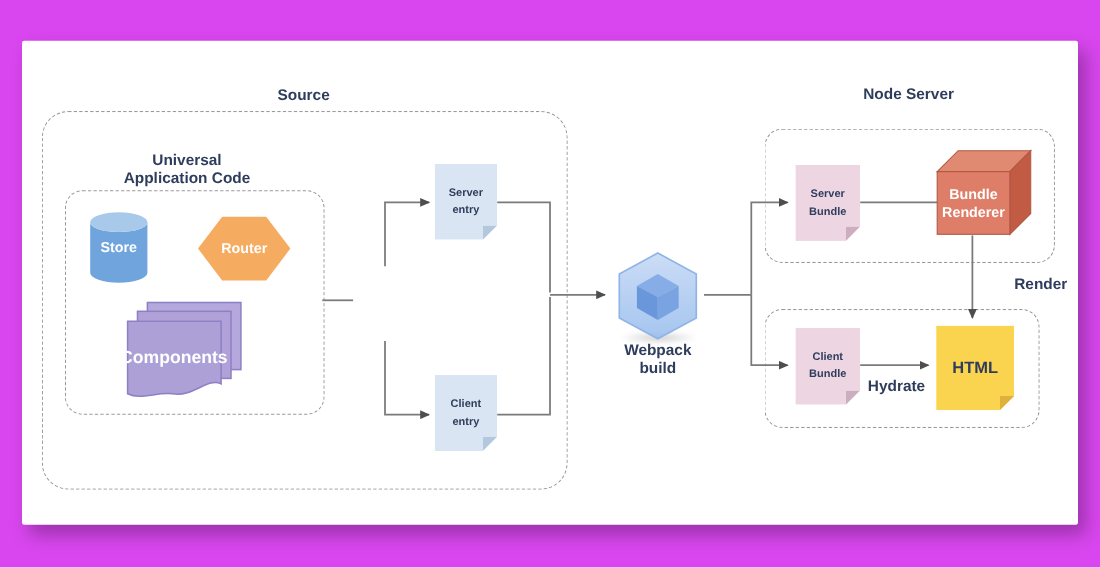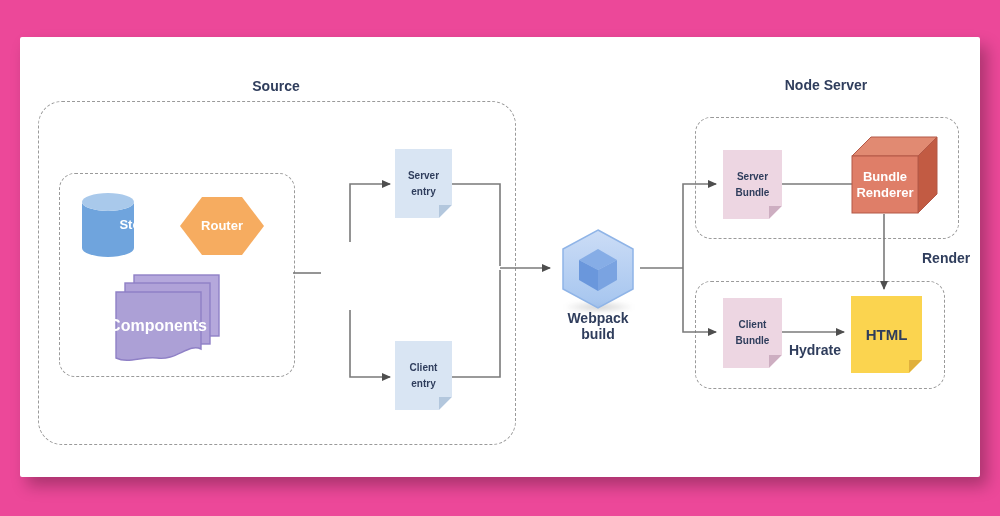--- a/index.html
+++ b/index.html
@@ -1,17 +1,17 @@
 <!DOCTYPE html>
 <html><head>
 <meta charset="utf-8">
 <style>
   html,body{margin:0;padding:0;}
   body{font-family:"Liberation Sans",sans-serif;}
-  .stage{position:relative;width:1000px;height:516px;background:#ec4899;overflow:hidden;}
+  .stage{position:relative;width:1000px;height:516px;background:#d946ef;overflow:hidden;}
   .card{position:absolute;left:20px;top:37px;width:960px;height:440px;background:#FFFFFF;
         border-radius:2px;box-shadow:7px 9px 16px rgba(0,0,0,0.28);}
   .dashed{position:absolute;border:1.6px dashed #9A9A9A;}
   .glabel{position:absolute;color:#2F3D5C;font-weight:bold;font-size:14px;line-height:16px;
           text-align:center;white-space:pre-line;}
   .doc{position:absolute;clip-path:polygon(0 0,100% 0,100% calc(100% - 13px),calc(100% - 13px) 100%,0 100%);
        display:flex;align-items:center;justify-content:center;text-align:center;
        color:#2F3D5C;font-weight:bold;font-size:10px;line-height:16px;white-space:pre-line;}
   .doc::after{content:"";position:absolute;right:0;bottom:0;width:13px;height:13px;
        clip-path:polygon(0 0,100% 0,0 100%);}
@@ -35,20 +35,22 @@
 
 <div class="stage">
   <div class="card"></div>
 
   <div class="dashed" style="left:38px;top:101px;width:476px;height:342px;border-radius:24px;"></div>
   <div class="dashed" style="left:59px;top:173px;width:234px;height:202px;border-radius:16px;"></div>
   <div class="dashed" style="left:695px;top:117px;width:262px;height:120px;border-radius:16px;"></div>
   <div class="dashed" style="left:695px;top:281px;width:248px;height:106px;border-radius:16px;"></div>
 
   <div class="glabel" style="left:38px;top:78px;width:476px;">Source</div>
+  <div class="glabel" style="left:53px;top:137px;width:234px;">Universal
+Application Code</div>
   <div class="glabel" style="left:695px;top:77px;width:262px;">Node Server</div>
 
   <svg class="connectors" width="1000" height="516">
     <defs>
       <marker id="arw" markerWidth="9" markerHeight="8" refX="8" refY="4" orient="auto" markerUnits="userSpaceOnUse">
         <path d="M0,0 L9,4 L0,8 Z" fill="#4E4E4E"></path>
       </marker>
     </defs>
     <g fill="none" stroke="#7A7A7A" stroke-width="1.6">
       <path d="M293,273 H321"></path>
@@ -66,21 +68,21 @@
     </g>
   </svg>
 
   <div class="edge-label" style="left:894px;top:250px;padding-left:28px;">Render</div>
   <div class="edge-label" style="left:780px;top:342px;width:70px;">Hydrate</div>
 
   <svg style="left:82px;top:193px;" width="52" height="64">
     <path d="M0,9 a26,9 0 0 0 52,0 v46 a26,9 0 0 1 -52,0 z" fill="#6FA4DD"></path>
     <ellipse cx="26" cy="9" rx="26" ry="9" fill="#A9C9EB"></ellipse>
   </svg>
-  <div class="shape-label" style="left:82px;top:215px;width:52px;height:20px;padding-left:28px;">Store</div>
+  <div class="shape-label" style="left:82px;top:215px;width:52px;height:20px;">Store</div>
 
   <svg style="left:180px;top:197px;" width="84" height="58">
     <polygon points="22,0 62,0 84,29 62,58 22,58 0,29" fill="#F6AC60"></polygon>
   </svg>
   <div class="shape-label" style="left:180px;top:197px;width:84px;height:58px;">Router</div>
 
   <svg style="left:113px;top:272px;" width="110" height="96">
     <g stroke="#8F80C6" stroke-width="1.4">
       <rect x="21" y="3" width="85" height="61" fill="#B5A8DC"></rect>
       <rect x="12" y="11" width="85" height="61" fill="#B0A2D8"></rect>

